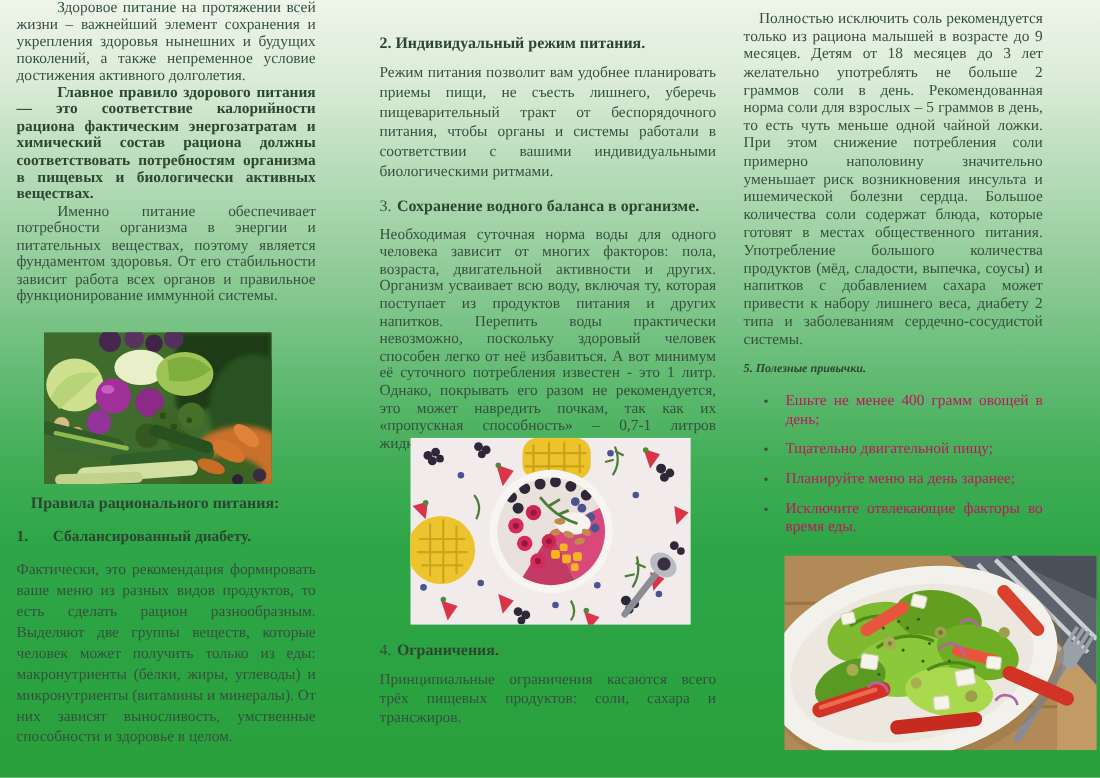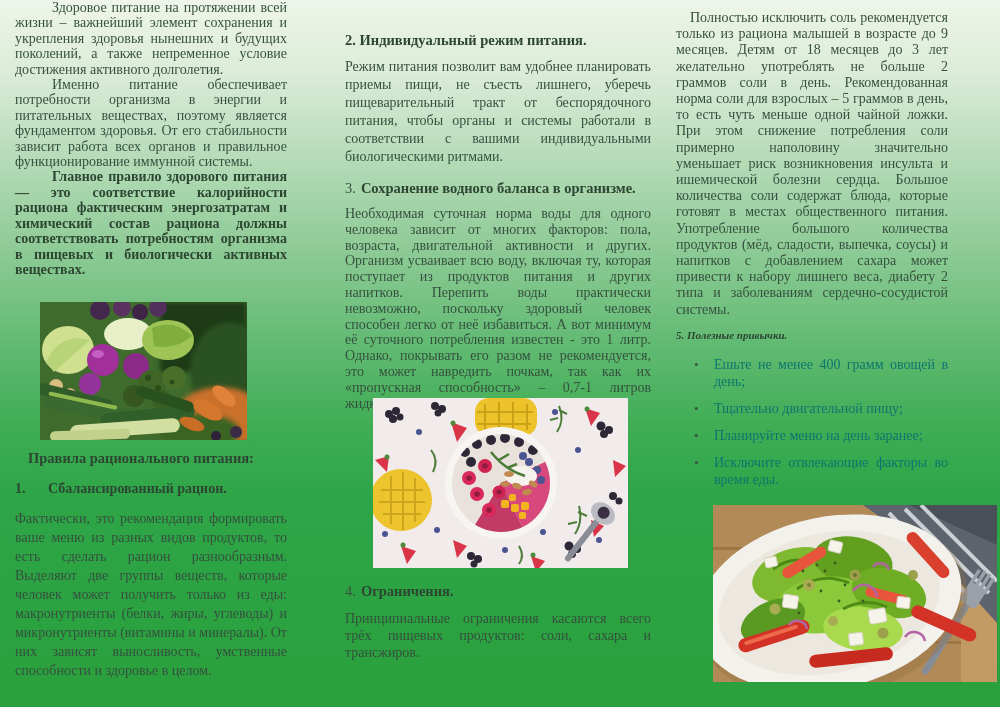--- a/index.html
+++ b/index.html
@@ -39,41 +39,41 @@
   #mid-h4{font-size:14.5px;line-height:17px;color:#35503e;}
   #mid-para3{margin-top:10px;line-height:17px;}
 
   
   .right-top{padding-top:10px;}
   #right-para1{line-height:16.2px;text-indent:14px;}
   #right-h5{margin-top:9px;line-height:17px;font-size:11px;font-style:italic;}
   .bullet-list{margin-top:12px;}
   .bullet-item{display:flex;margin-bottom:10px;}
   .bullet-dot{width:20px;padding-left:18px;color:#35503e;font-size:13px;line-height:17px;flex:0 0 auto;}
-  .bullet-text{flex:1;text-align:justify;color:#0f766e;font-size:14px;line-height:17px;}
+  .bullet-text{flex:1;text-align:justify;color:#be185d;font-size:14px;line-height:17px;}
 
   
   .photo{position:absolute;display:block;}
   #photo-vegetables{left:40px;top:302px;}
   #photo-smoothie-bowl{left:373px;top:398px;}
   #photo-salad{left:713px;top:505px;}
 </style>
 </head>
 <body>
 
 <div class="panel" id="panel-left">
   <div class="left-top">
     <p class="jt">Здоровое питание на протяжении всей жизни – важнейший элемент сохранения и укрепления здоровья нынешних и будущих поколений, а также непременное условие достижения активного долголетия.</p>
+    <p class="jt bold">Главное правило здорового питания — это соответствие калорийности рациона фактическим энергозатратам и химический состав рациона должны соответствовать потребностям организма в пищевых и биологически активных веществах.</p>
     <p class="jt">Именно питание обеспечивает потребности организма в энергии и питательных веществах, поэтому является фундаментом здоровья. От его стабильности зависит работа всех органов и правильное функционирование иммунной системы.</p>
-    <p class="jt bold">Главное правило здорового питания — это соответствие калорийности рациона фактическим энергозатратам и химический состав рациона должны соответствовать потребностям организма в пищевых и биологически активных веществах.</p>
   </div>
 
   <div class="left-lower">
     <p class="jt bold rules-heading">Правила рационального питания:</p>
-    <p class="jt bold item-line"><span class="num-wide">1.</span><span>Сбалансированный рацион.</span></p>
+    <p class="jt bold item-line"><span class="num-wide">1.</span><span>Сбалансированный диабету.</span></p>
     <p class="jt" id="left-para4">Фактически, это рекомендация формировать ваше меню из разных видов продуктов, то есть сделать рацион разнообразным. Выделяют две группы веществ, которые человек может получить только из еды: макронутриенты (белки, жиры, углеводы) и микронутриенты (витамины и минералы). От них зависят выносливость, умственные способности и здоровье в целом.</p>
   </div>
 </div>
 
 <div class="panel" id="panel-middle">
   <div class="mid-top">
     <p class="jt bold" id="mid-h2">2. Индивидуальный режим питания.</p>
     <p class="jt" id="mid-para1">Режим питания позволит вам удобнее планировать приемы пищи, не съесть лишнего, уберечь пищеварительный тракт от беспорядочного питания, чтобы органы и системы работали в соответствии с вашими индивидуальными биологическими ритмами.</p>
     <p id="mid-h3"><span class="h-num">3.</span><span class="bold">Сохранение водного баланса в организме.</span></p>
     <p class="jt" id="mid-para2">Необходимая суточная норма воды для одного человека зависит от многих факторов: пола, возраста, двигательной активности и других. Организм усваивает всю воду, включая ту, которая поступает из продуктов питания и других напитков. Перепить воды практически невозможно, поскольку здоровый человек способен легко от неё избавиться. А вот минимум её суточного потребления известен - это 1 литр. Однако, покрывать его разом не рекомендуется, это может навредить почкам, так как их «пропускная способность» – 0,7-1 литров жидкости в час.</p>

